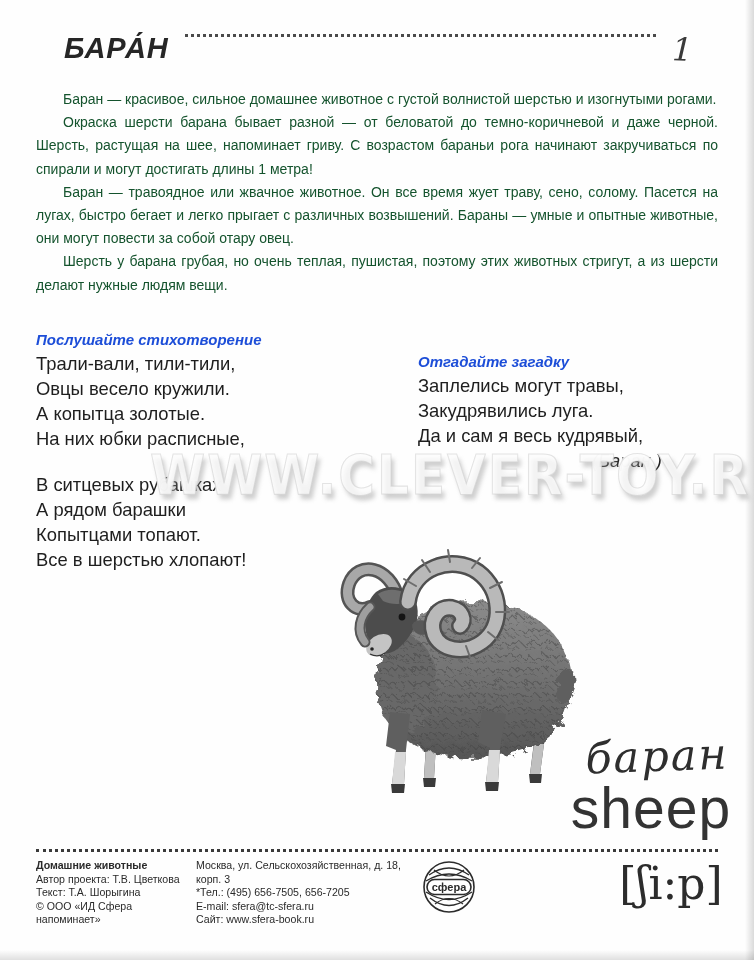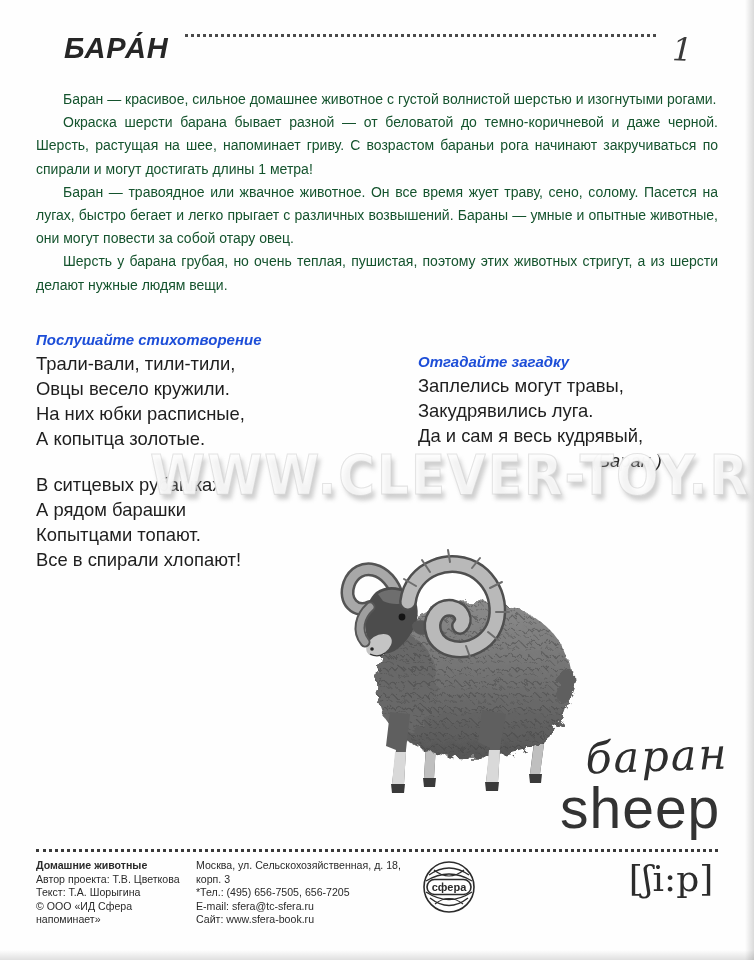--- a/index.html
+++ b/index.html
@@ -56,26 +56,26 @@
   }
   
   .ram { position:absolute; left:332px; top:546px; width:258px; height:258px; z-index:2; }
   
   .vocab-ru {
     position:absolute; left:568px; top:731px; width:178px; text-align:center;
     font-family:"DejaVu Serif", serif; font-style:italic;
     font-size:43px; color:#2e2e2e; letter-spacing:2px; transform:rotate(-2deg);
   }
   .vocab-en {
-    position:absolute; left:560px; top:775px; width:182px; 
+    position:absolute; left:560px; top:775px; width:182px; text-align:center;
     font-size:57px; color:#333; letter-spacing:1px; font-weight:normal;
   }
   .vocab-tr {
     position:absolute; left:596px; top:858px; width:150px; text-align:center;
-    font-family:"DejaVu Serif", serif; font-size:36px; color:#2c2c2c;
+    font-family:"DejaVu Serif", serif; font-size:44px; color:#2c2c2c;
   }
   
   .footer { position:absolute; left:36px; right:36px; top:849px; }
   .footer-rule { border-top:3px dotted #3a3a3a; }
   .footer-cols { display:flex; padding-top:7px; }
   .f-col1 { width:160px; }
   .f-col2 { width:224px; margin-left:0px; }
   .footer div.fl { font-size:10.6px; line-height:13.6px; color:#2a2a2a; }
   .f-series { font-weight:bold; }
   .f-logo { width:54px; height:54px; margin-left:2px; margin-top:1px; }
@@ -103,27 +103,27 @@
     <p>Шерсть у барана грубая, но очень теплая, пушистая, поэтому этих животных стригут, а из шерсти делают нужные людям вещи.</p>
   </div>
 
   <div class="watermark">WWW.CLEVER-TOY.RU</div>
 
   <div class="cols">
     <div class="col-left">
       <h2 class="sec-heading">Послушайте стихотворение</h2>
       <div class="vline">Трали-вали, тили-тили,</div>
       <div class="vline">Овцы весело кружили.</div>
+      <div class="vline">А копытца золотые.</div>
       <div class="vline">На них юбки расписные,</div>
-      <div class="vline">А копытца золотые.</div>
       <div class="stanza2">
         <div class="vline">В ситцевых рубашках</div>
         <div class="vline">А рядом барашки</div>
         <div class="vline">Копытцами топают.</div>
-        <div class="vline">Все в спирали хлопают!</div>
+        <div class="vline">Все в шерстью хлопают!</div>
       </div>
     </div>
     <div class="col-right">
       <h2 class="sec-heading">Отгадайте загадку</h2>
       <div class="vline">Заплелись могут травы,</div>
       <div class="vline">Закудрявились луга.</div>
       <div class="vline">Да и сам я весь кудрявый,</div>
       <div class="riddle-answer">(Баран.)</div>
     </div>
   </div>

